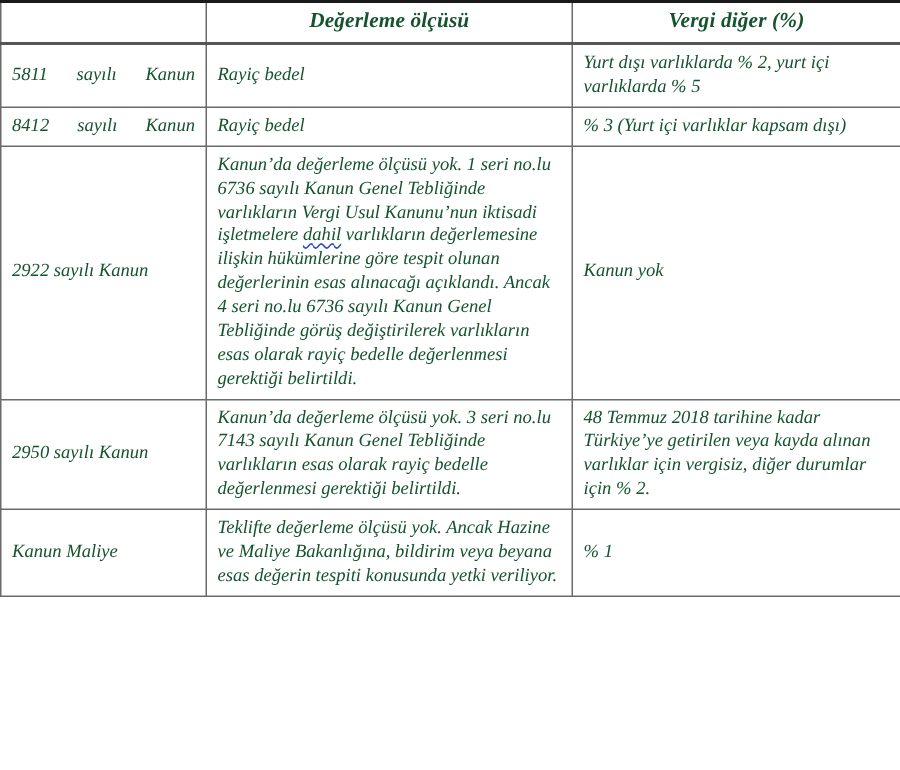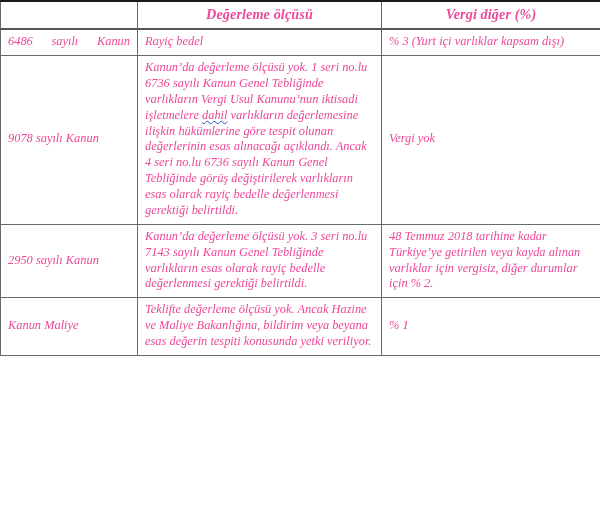--- a/index.html
+++ b/index.html
@@ -30,21 +30,21 @@
   }
 
   table.law-table td,
   table.law-table th {
     border: 1px solid #6a6a6a;
     vertical-align: middle;
     font-style: italic;
     font-weight: normal;
     font-size: 12.4px;
     line-height: 1.28;
-    color: #ec4899;
+    color: #14532d;
     padding: 4px 7px 5px 7px;
     text-align: left;
   }
 
   
   table.law-table tr.header-row th {
     border-top: 2px solid #1a1a1a;
     border-bottom: 2px solid #555555;
   }
 
@@ -108,33 +108,38 @@
     </colgroup>
     <thead>
       <tr class="header-row">
         <th class="blank-head"></th>
         <th>Değerleme ölçüsü</th>
         <th>Vergi diğer (%)</th>
       </tr>
     </thead>
     <tbody>
 
+      <tr>
+        <td class="cell-law">5811 sayılı Kanun</td>
+        <td class="cell-body mid">Rayiç bedel</td>
+        <td class="cell-rate mid">Yurt dışı varlıklarda % 2, yurt içi varlıklarda % 5</td>
+      </tr>
 
       <tr>
-        <td class="cell-law">6486 sayılı Kanun</td>
+        <td class="cell-law">8412 sayılı Kanun</td>
         <td class="cell-body mid">Rayiç bedel</td>
         <td class="cell-rate mid">% 3 (Yurt içi varlıklar kapsam dışı)</td>
       </tr>
 
       <tr>
-        <td class="cell-law no-justify">9078 sayılı Kanun</td>
+        <td class="cell-law no-justify">2922 sayılı Kanun</td>
         <td class="cell-body">
             <p class="para"><span>Kanun’da değerleme ölçüsü yok. 1 seri no.lu 6736 sayılı Kanun Genel Tebliğinde varlıkların Vergi Usul Kanunu’nun iktisadi işletmelere </span><span class="spellerr">dahil</span><span> varlıkların değerlemesine ilişkin hükümlerine göre tespit olunan değerlerinin esas alınacağı açıklandı. Ancak 4 seri no.lu 6736 sayılı Kanun Genel Tebliğinde görüş değiştirilerek varlıkların esas olarak rayiç bedelle değerlenmesi gerektiği belirtildi.</span></p>
           </td>
-        <td class="cell-rate mid">Vergi yok</td>
+        <td class="cell-rate mid">Kanun yok</td>
       </tr>
 
       <tr>
         <td class="cell-law no-justify">2950 sayılı Kanun</td>
         <td class="cell-body">Kanun’da değerleme ölçüsü yok. 3 seri no.lu 7143 sayılı Kanun Genel Tebliğinde varlıkların esas olarak rayiç bedelle değerlenmesi gerektiği belirtildi.</td>
         <td class="cell-rate">48 Temmuz 2018 tarihine kadar Türkiye’ye getirilen veya kayda alınan varlıklar için vergisiz, diğer durumlar için % 2.</td>
       </tr>
 
       <tr>
         <td class="cell-law no-justify">Kanun Maliye</td>

